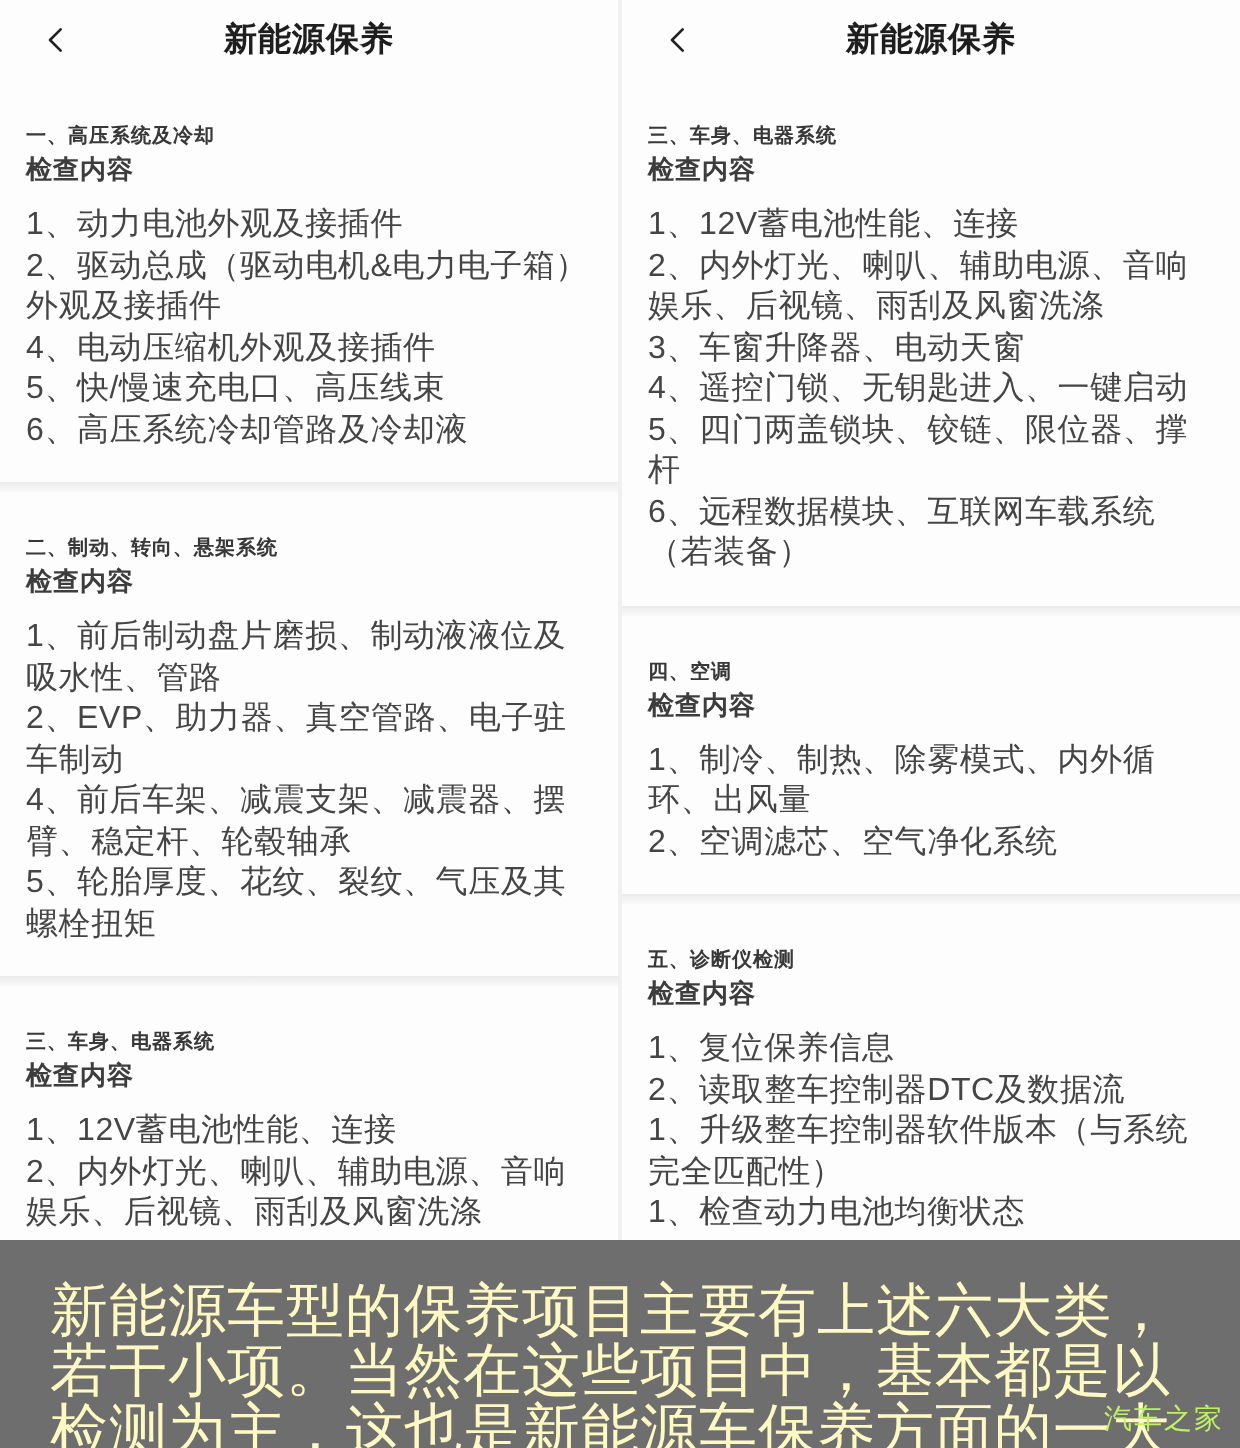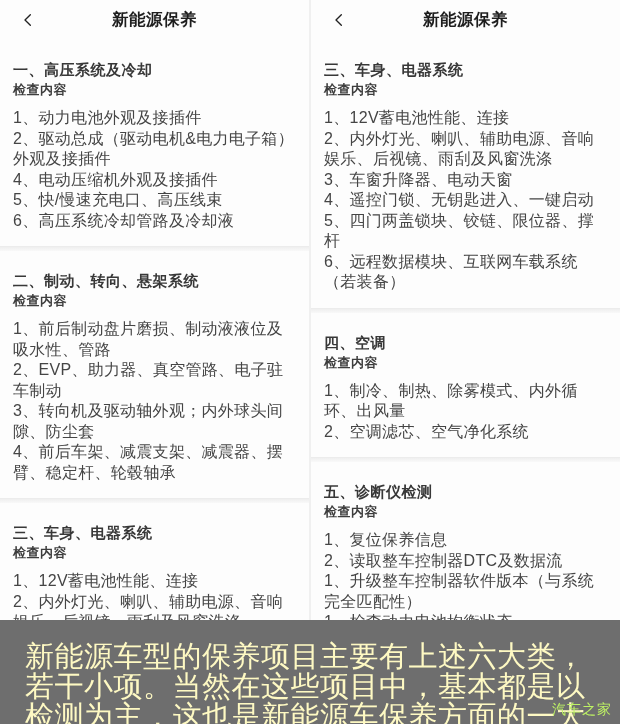--- a/index.html
+++ b/index.html
@@ -51,21 +51,21 @@
   }
   .appbar h1 {
     margin: 0;
     font-size: 16.5px;
     font-weight: 700;
     color: #1e1e1e;
     letter-spacing: 0.5px;
   }
   .sec-heading {
     margin: 21px 0 0 0;
-    font-size: 15px;
+    font-size: 10px;
     font-weight: 700;
     color: #383838;
     letter-spacing: 0.5px;
   }
   .sec-label {
     margin: 1px 0 9px 0;
     font-size: 13px;
     font-weight: 600;
     color: #3d3d3d;
     letter-spacing: 0.5px;
@@ -135,22 +135,22 @@
         <div class="check-item">6、高压系统冷却管路及冷却液</div>
       </div>
 
       <div class="divider"></div>
 
       <div class="section">
         <h2 class="sec-heading">二、制动、转向、悬架系统</h2>
         <div class="sec-label">检查内容</div>
         <div class="check-item">1、前后制动盘片磨损、制动液液位及吸水性、管路</div>
         <div class="check-item">2、EVP、助力器、真空管路、电子驻车制动</div>
-        <div class="check-item">3、转向机及驱动轴外观；内外球头间隙、防尘套</div>
         <div class="check-item">4、前后车架、减震支架、减震器、摆臂、稳定杆、轮毂轴承</div>
+        <div class="check-item">5、轮胎厚度、花纹、裂纹、气压及其螺栓扭矩</div>
       </div>
 
       <div class="divider"></div>
 
       <div class="section">
         <h2 class="sec-heading">三、车身、电器系统</h2>
         <div class="sec-label">检查内容</div>
         <div class="check-item">1、12V蓄电池性能、连接</div>
         <div class="check-item">2、内外灯光、喇叭、辅助电源、音响娱乐、后视镜、雨刮及风窗洗涤</div>
 

